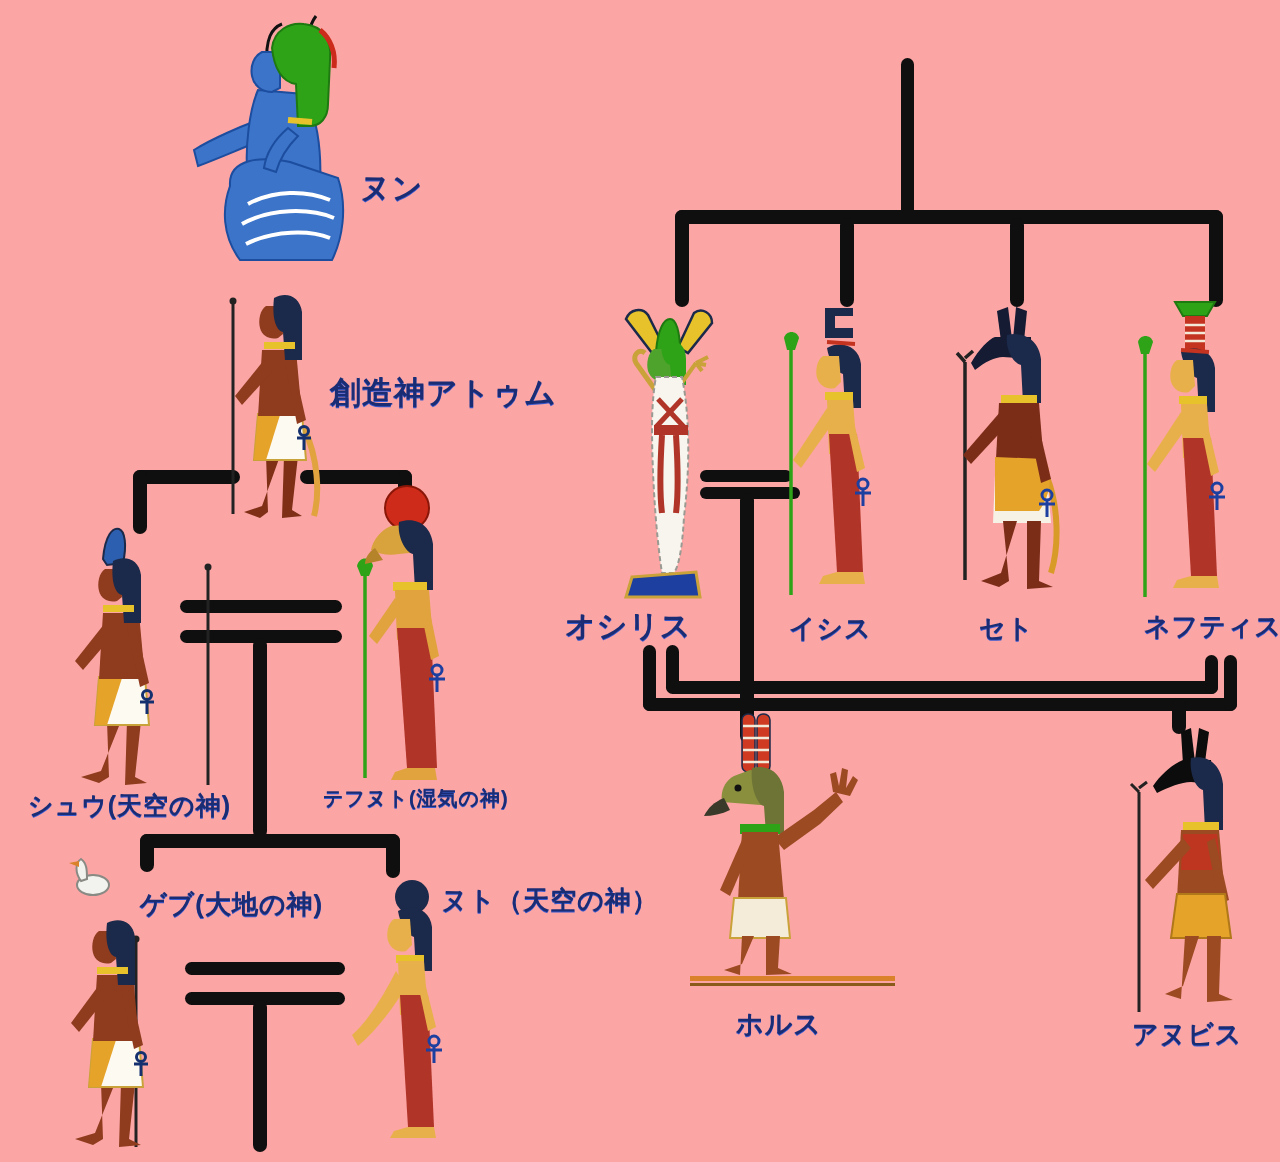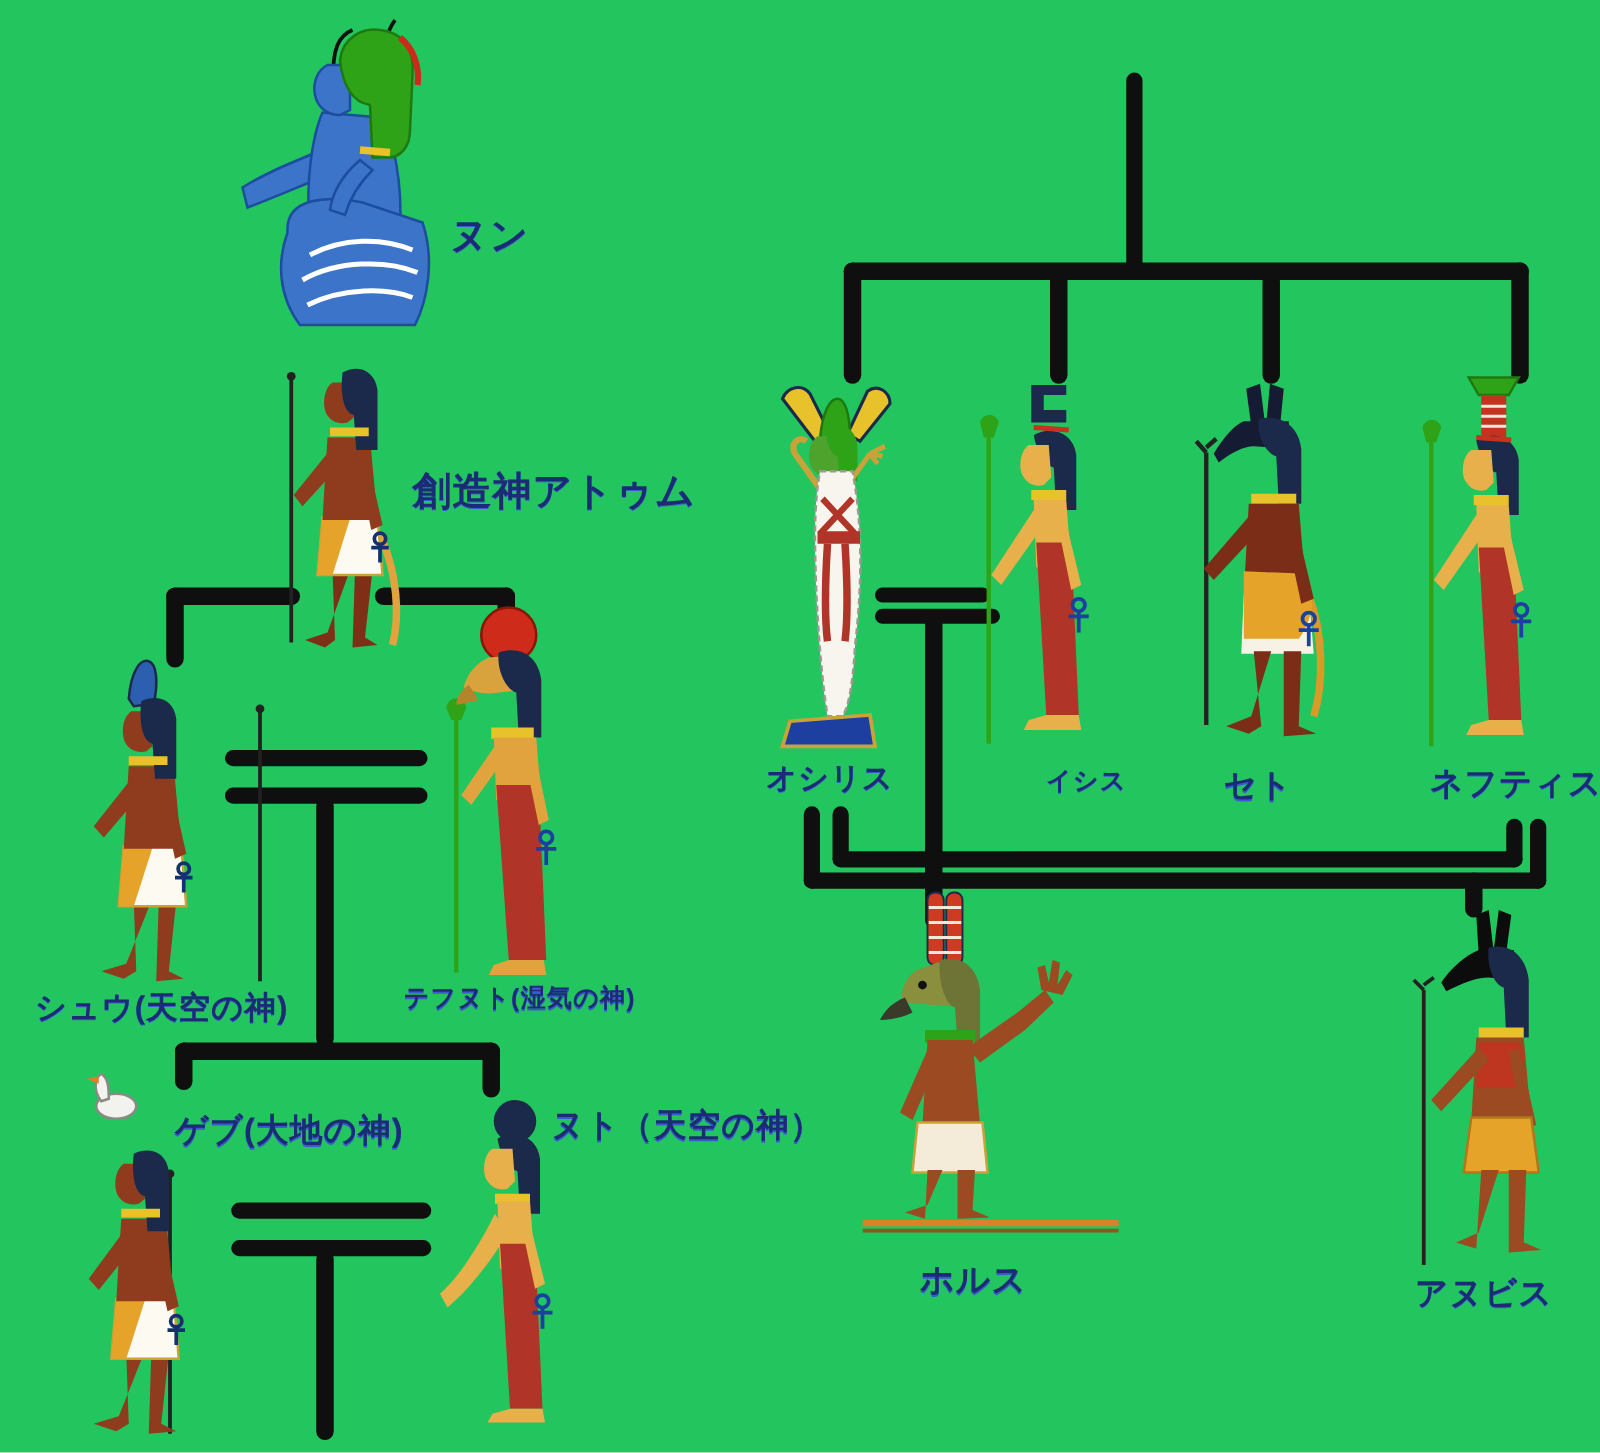--- a/index.html
+++ b/index.html
@@ -1,16 +1,16 @@
 <!DOCTYPE html>
 <html><head>
 <meta charset="utf-8">
 <style>
   html,body{margin:0;padding:0;background:#fff;}
-  #canvas{position:relative;width:1280px;height:1162px;background:#22c55e;overflow:hidden;
+  #canvas{position:relative;width:1280px;height:1162px;background:#fca5a5;overflow:hidden;
           font-family:"Liberation Sans",sans-serif;}
   .ln{position:absolute;background:#0f0f0f;border-radius:7px;}
   .lbl{position:absolute;font-weight:bold;color:#1a2d74;white-space:nowrap;
        text-shadow:0 1px 0 #3a5bd0;letter-spacing:1px;}
   .fig{position:absolute;}
 </style>
 </head>
 <body>
 
 <div id="canvas">
@@ -285,20 +285,20 @@
     <path d="M60,208 L74,208 L58,258 L40,266 L56,271 Z" fill="#9c4a22"></path>
     <path d="M82,208 L96,208 L94,266 L108,272 L82,274 Z" fill="#9c4a22"></path>
   </svg>
 
   <div class="lbl" style="left:360px;top:168px;font-size:30px;">ヌン</div>
   <div class="lbl" style="left:330px;top:372px;font-size:31px;">創造神アトゥム</div>
   <div class="lbl" style="left:28px;top:789px;font-size:25px;">シュウ(天空の神)</div>
   <div class="lbl" style="left:323px;top:785px;font-size:20px;">テフヌト(湿気の神)</div>
   <div class="lbl" style="left:140px;top:887px;font-size:26px;">ゲブ(大地の神)</div>
   <div class="lbl" style="left:441px;top:883px;font-size:26px;">ヌト（天空の神）</div>
-  <div class="lbl" style="left:613px;top:606px;font-size:24px;">オシリス</div>
-  <div class="lbl" style="left:789px;top:611px;font-size:20px;margin-left:48px;">イシス</div>
+  <div class="lbl" style="left:565px;top:606px;font-size:30px;">オシリス</div>
+  <div class="lbl" style="left:789px;top:611px;font-size:26px;">イシス</div>
   <div class="lbl" style="left:979px;top:611px;font-size:26px;text-align:right;">セト</div>
   <div class="lbl" style="left:1132px;top:609px;font-size:26px;margin-left:12px;">ネフティス</div>
   <div class="lbl" style="left:736px;top:994px;font-size:27px;margin-top:12px;">ホルス</div>
   <div class="lbl" style="left:1132px;top:1017px;font-size:26px;">アヌビス</div>
 
 </div>
 
 </body></html>

